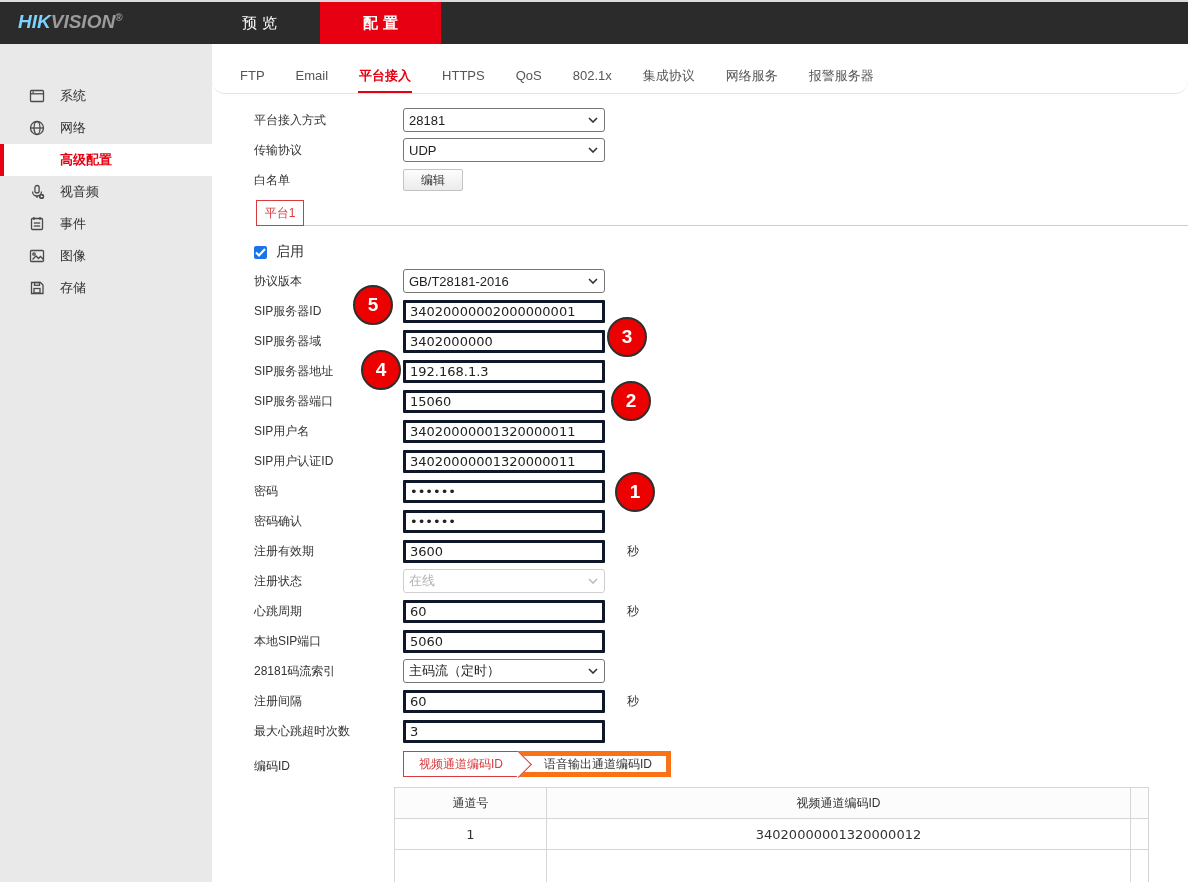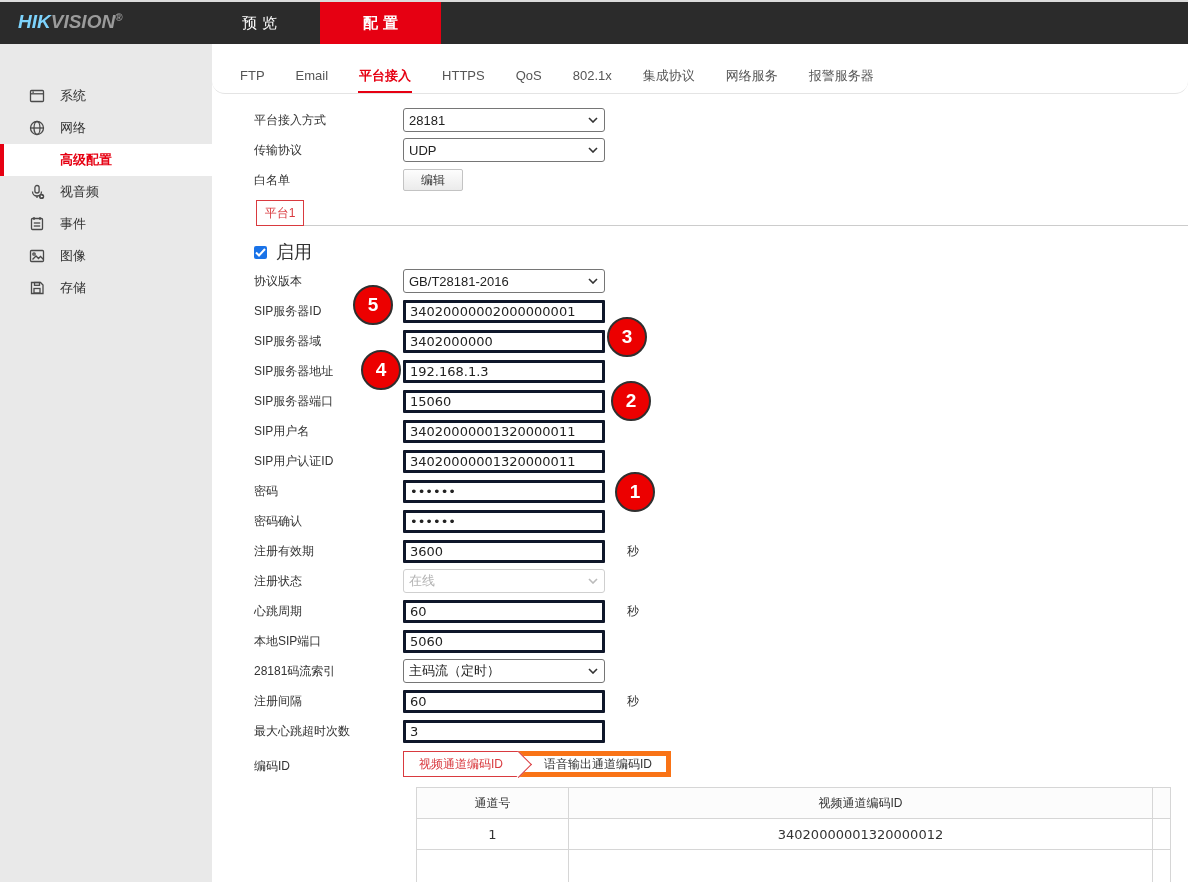--- a/index.html
+++ b/index.html
@@ -59,36 +59,36 @@
   .unit { margin-left:22px; font-size:12px; color:#333; }
 
   .platform-tab { position:absolute; left:256px; top:200px; width:48px; height:26px;
                   border:1px solid #d93a3f; color:#d93a3f; font-size:12px; background:#fff;
                   display:flex; align-items:center; justify-content:center; cursor:pointer; }
   .platform-line { position:absolute; left:304px; top:225px; width:884px; height:1px; background:#cccccc; }
 
   .enable-row { position:absolute; left:254px; top:239px; height:26px; display:flex; align-items:center; }
   .cbox { width:13px; height:13px; background:#1a73e8; border-radius:2px; position:relative; cursor:pointer; }
   .cbox svg { position:absolute; left:1px; top:2px; width:11px; height:9px; }
-  .enable-row .elabel { margin-left:9px; font-size:18px; color:#333; }
+  .enable-row .elabel { margin-left:9px; font-size:14px; color:#333; }
 
   
   .encode-row { position:absolute; left:254px; top:746px; display:flex; align-items:flex-start; }
   .encode-row .flabel { padding-top:12px; }
   .enc-tabs { display:flex; align-items:flex-start; padding-top:5px; }
   .enc-tab1 { position:relative; height:26px; border:1px solid #d93a3f; background:#fff; color:#d93a3f;
               font-size:12px; display:flex; align-items:center; padding:0 15px; z-index:2; cursor:pointer; }
   .enc-tab1::after { content:''; position:absolute; right:-10px; top:3.2px; width:18px; height:18px;
                      background:#fff; border-top:1px solid #d93a3f; border-right:1px solid #d93a3f;
                      transform:rotate(45deg); }
   .enc-tab2 { height:26px; border:5px solid #f97316; background:#fff; color:#333; font-size:12px;
               display:flex; align-items:center; padding:0 14px 0 26px; margin-left:-6px; z-index:1; cursor:pointer; }
 
   
-  .dtable { position:absolute; left:416px; top:787px; width:754px; border-collapse:collapse;
+  .dtable { position:absolute; left:394px; top:787px; width:754px; border-collapse:collapse;
             background:#fff; table-layout:fixed;padding-left:44px; }
   .dtable th, .dtable td { border:1px solid #d6d6d6; text-align:center; font-weight:normal;
                            overflow:hidden; white-space:nowrap; }
   .dtable th { height:31px; font-size:12px; color:#333; background:#fcfcfc; }
   .dtable td { height:31px; font-size:13px; color:#333; font-family:"DejaVu Sans", sans-serif; }
   .dtable tr.tall td { height:33px; }
   .c1 { width:152px; } .c2 { width:584px; } .c3 { width:18px; }
 
   
   .ann { position:absolute; width:40px; height:40px; border-radius:50%; background:#ec0000;

